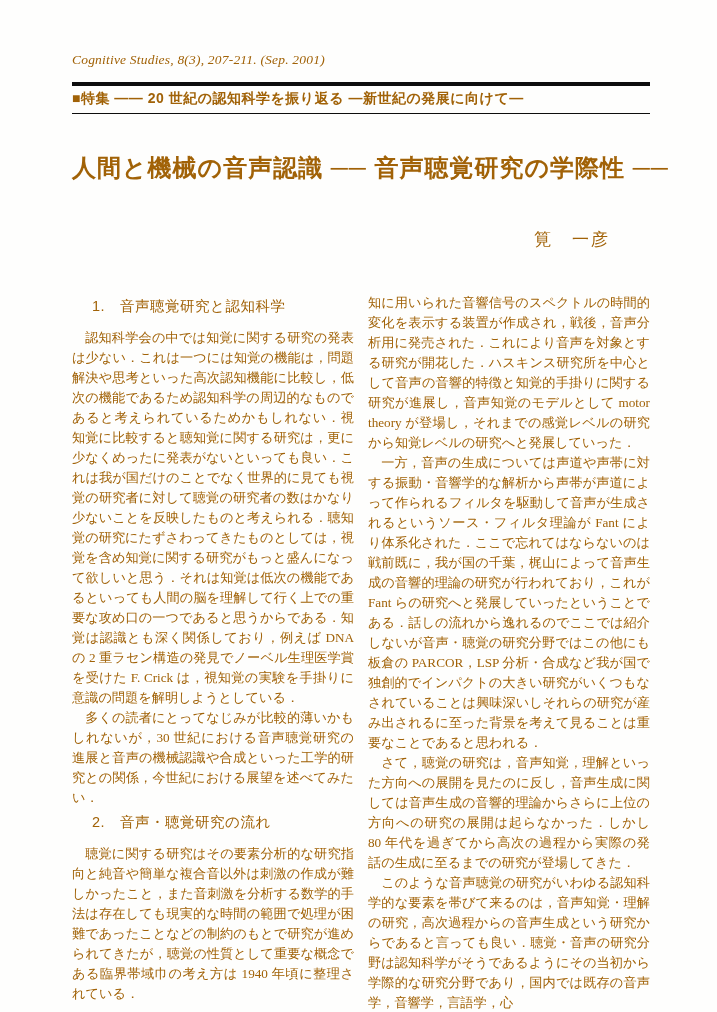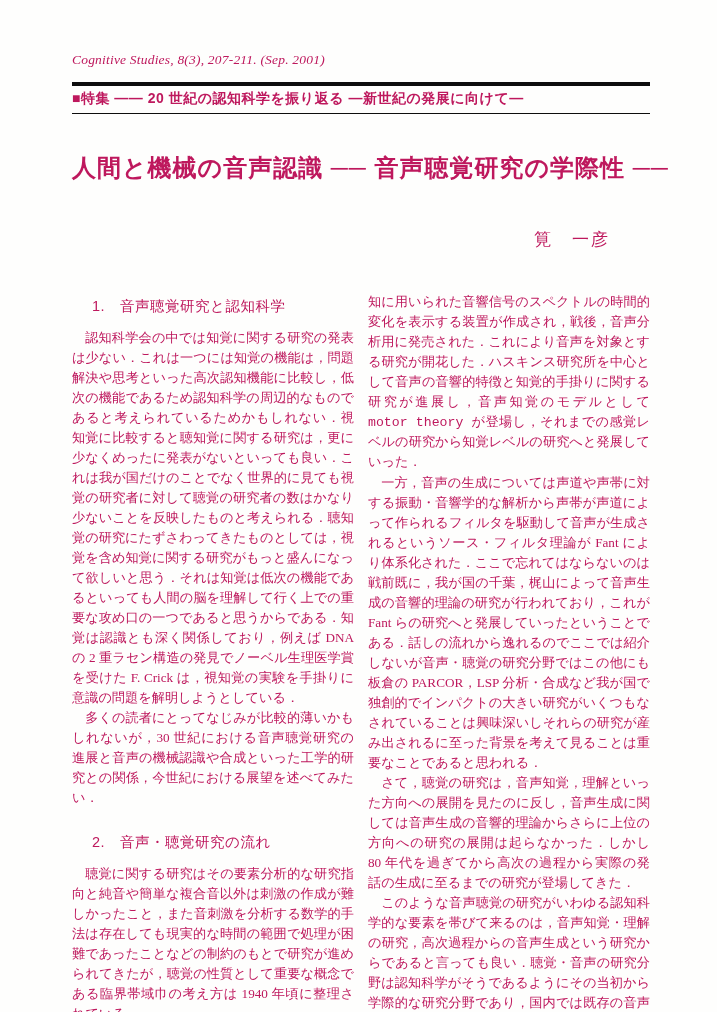--- a/index.html
+++ b/index.html
@@ -1,21 +1,21 @@
 <!DOCTYPE html>
 <html lang="ja"><head>
 <meta charset="utf-8">
 <style>
   html,body{margin:0;padding:0;background:#e8e8e8;}
   .page{
     position:relative;
     width:717px;height:1012px;
     margin:0 auto;
     background:#fefefd;
-    color:#be185d;
+    color:#a16207;
     box-sizing:border-box;
     padding:52px 67px 0 72px;
     overflow:hidden;
     font-family:"Liberation Serif","DejaVu Serif",serif;
   }
   .journal-line{
     font-style:italic;
     font-size:13.5px;
     letter-spacing:.2px;
     font-family:"Liberation Serif","DejaVu Serif",serif;
@@ -60,31 +60,30 @@
     font-size:13.2px;
     line-height:20px;
     text-align:justify;
   }
   .column p{
     margin:0;
     text-indent:1em;
   }
   .column p.cont{
     text-indent:0;
-    font-family:Liberation Mono, monospace;
   }
   .sec-heading{
     font-family:"Liberation Sans","DejaVu Sans",sans-serif;
     font-weight:normal;
     font-size:14.5px;
     margin:3px 0 12px 20px;
     letter-spacing:.5px;
   }
   .sec-heading.later{
-    margin-top:24px;
+    margin-top:4px;
   }
 </style>
 </head>
 <body>
 
 <div class="page">
 
   <div class="journal-line">Cognitive Studies, 8(3), 207-211. (Sep. 2001)</div>
 
   <div class="feature-banner">

